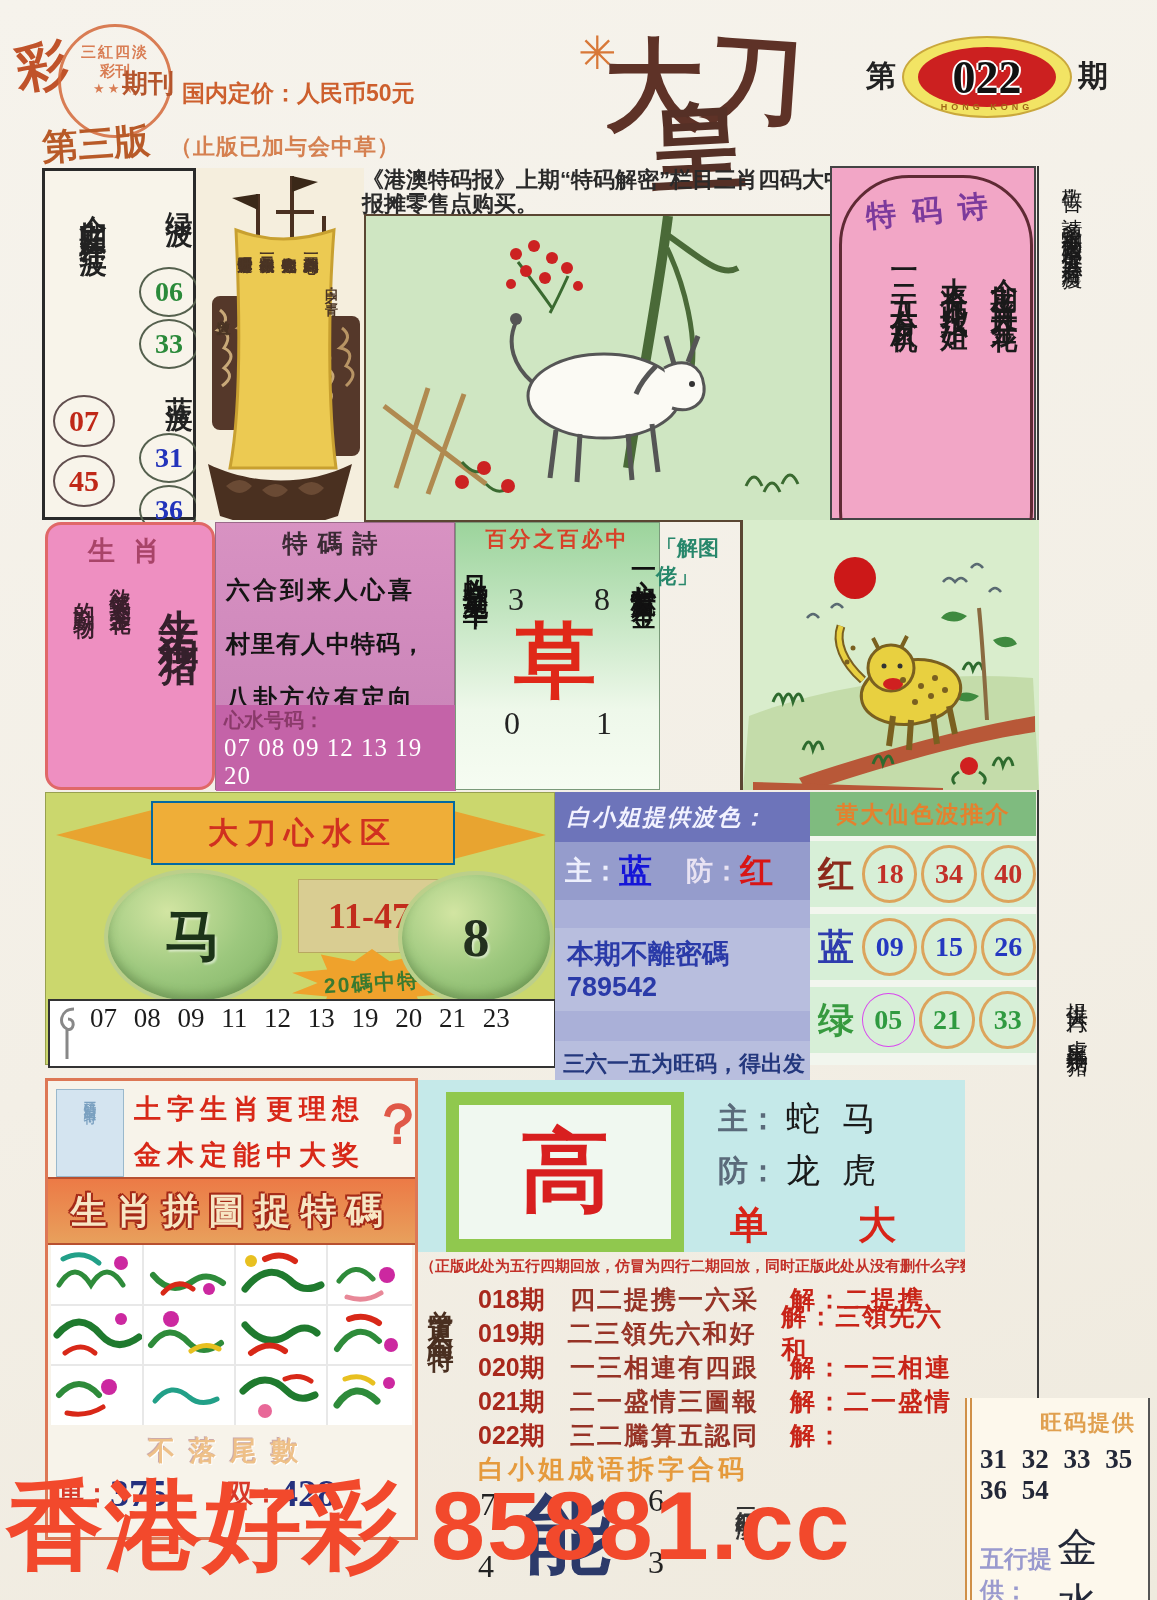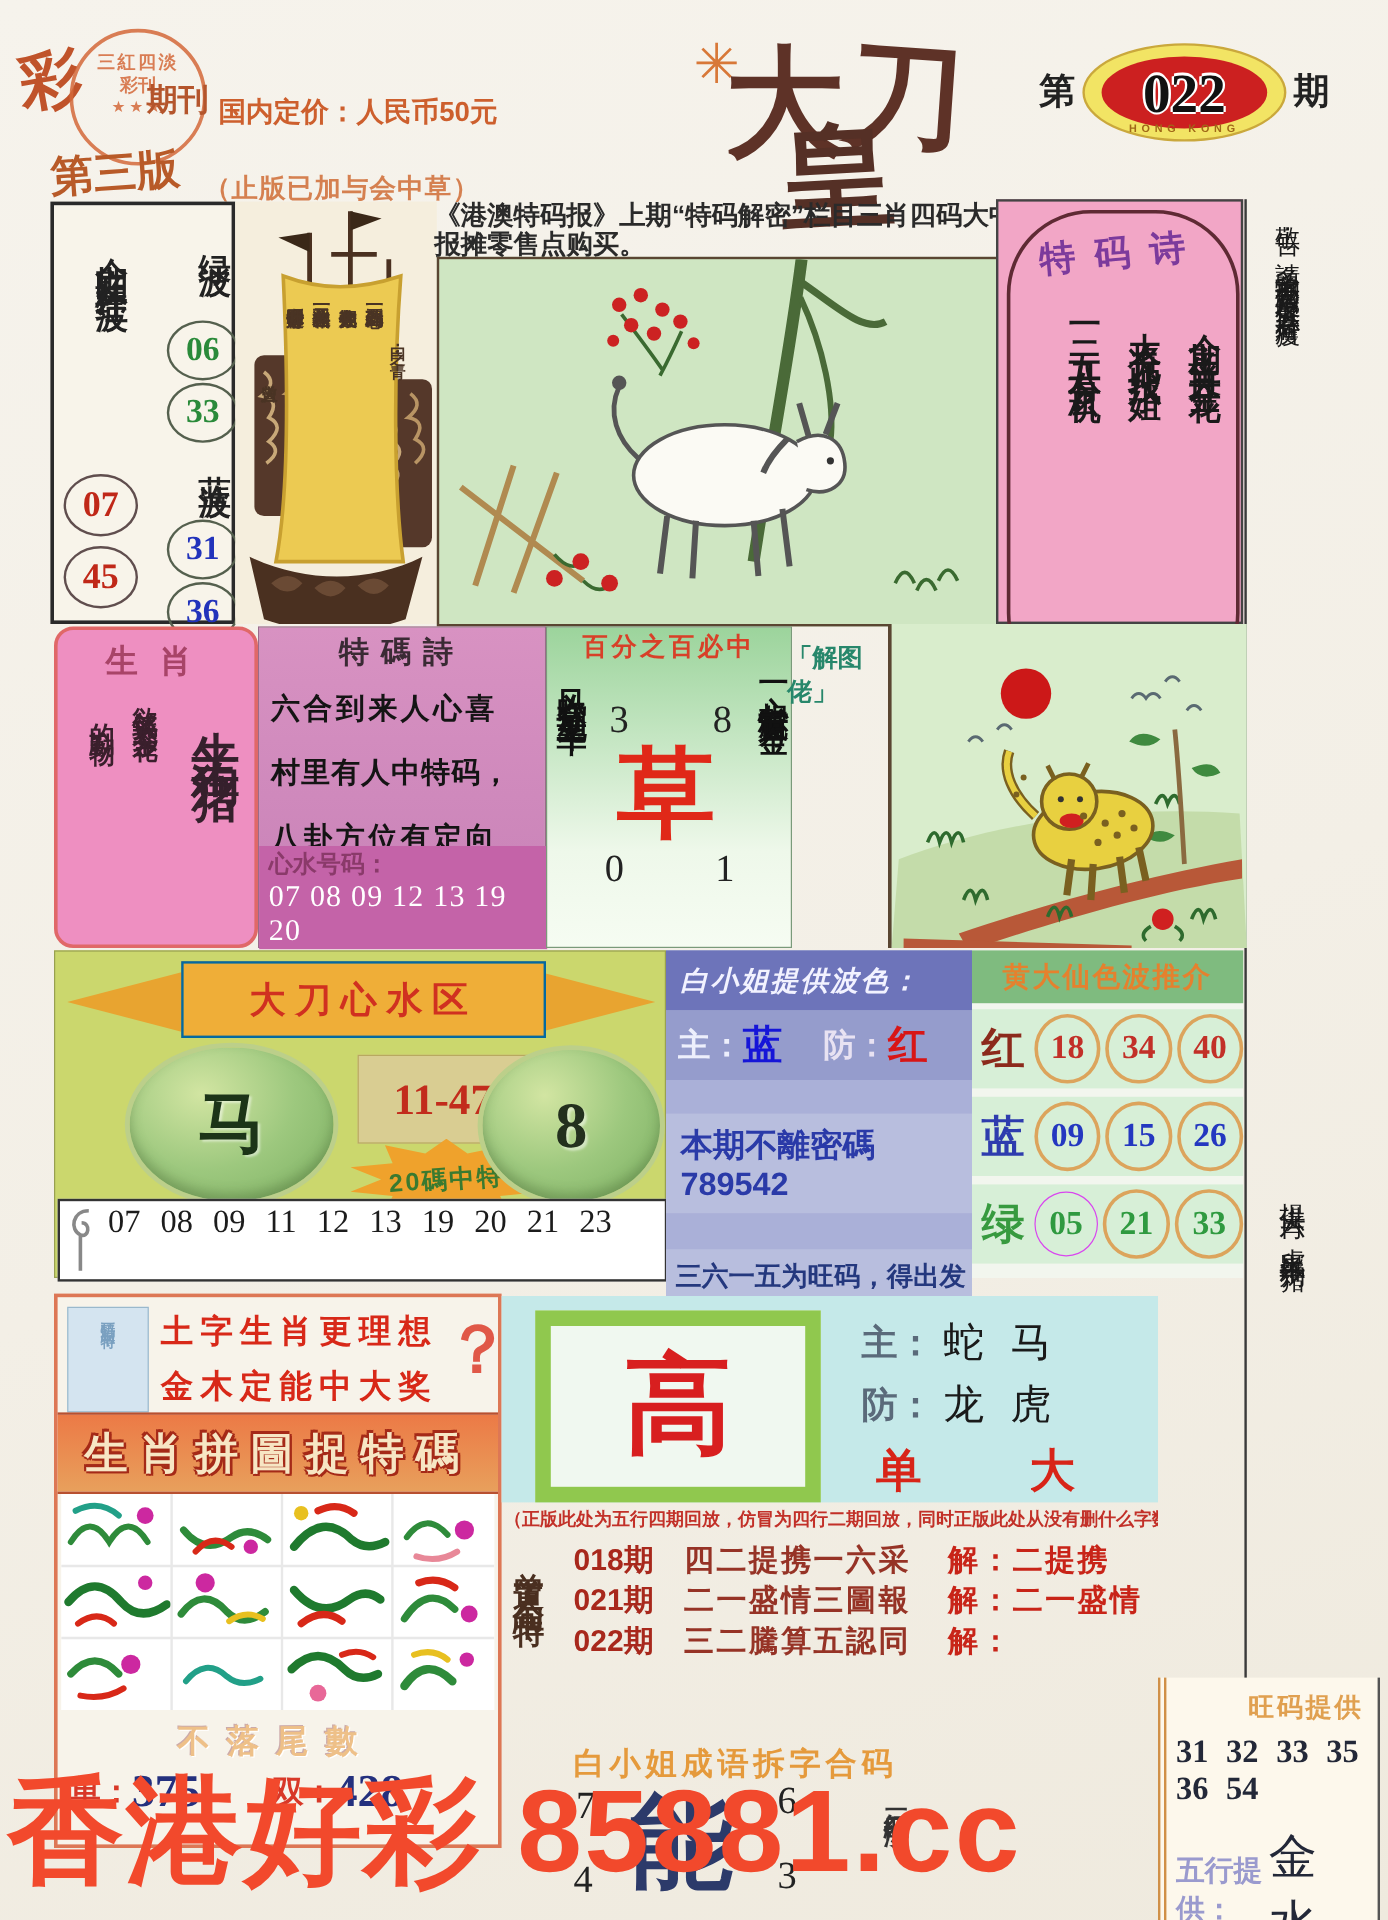--- a/index.html
+++ b/index.html
@@ -24,21 +24,21 @@
   <div class="abs" style="left:0;top:0;width:1157px;height:162px;">
     <div class="abs" style="left:16px;top:32px;font-size:52px;font-weight:bold;color:#c0532a;transform:rotate(-10deg);font-family:'Liberation Serif','DejaVu Serif',serif;">彩</div>
     <div class="abs" style="left:58px;top:24px;width:108px;height:108px;border:3px solid #d4693a;border-radius:50%;color:#d4693a;text-align:center;opacity:.85;">
       <div style="margin-top:16px;font-size:15px;font-weight:bold;letter-spacing:2px;">三紅四淡</div>
       <div style="font-size:15px;font-weight:bold;">彩刊</div>
       <div style="font-size:13px;letter-spacing:3px;">★★★</div>
     </div>
     <div class="abs" style="left:122px;top:66px;font-size:26px;font-weight:bold;color:#b4552c;font-family:'Liberation Serif','DejaVu Serif',serif;">期刊</div>
     <div class="abs" style="left:182px;top:78px;font-size:23px;font-weight:bold;color:#cd5f2d;">国内定价：人民币50元</div>
     <div class="abs" style="left:42px;top:120px;font-size:36px;font-weight:bold;color:#b85a28;transform:rotate(-4deg);font-family:'Liberation Serif','DejaVu Serif',serif;">第三版</div>
-    <div class="abs" style="left:170px;top:142px;font-size:22px;font-weight:bold;color:#d58050;letter-spacing:1px;">（止版已加与会中草）</div>
+    <div class="abs" style="left:170px;top:132px;font-size:22px;font-weight:bold;color:#d58050;letter-spacing:1px;">（止版已加与会中草）</div>
     <div class="abs" style="left:578px;top:26px;font-size:46px;color:#d87838;">✳</div>
     <div class="abs" style="left:604px;top:20px;font-size:100px;font-weight:bold;color:#5e3227;font-family:'Liberation Serif','DejaVu Serif',serif;">大</div>
     <div class="abs" style="left:704px;top:14px;font-size:100px;font-weight:bold;color:#5e3227;font-family:'Liberation Serif','DejaVu Serif',serif;transform:rotate(4deg);">刀</div>
     <div class="abs" style="left:650px;top:84px;font-size:96px;font-weight:bold;color:#553026;font-family:'Liberation Serif','DejaVu Serif',serif;transform:rotate(-3deg);">皇</div>
     <div class="abs" style="left:866px;top:56px;font-size:30px;font-weight:bold;color:#222;font-family:'Liberation Serif','DejaVu Serif',serif;">第</div>
     <div class="abs" style="left:902px;top:36px;width:166px;height:78px;background:#f2e464;border:2px solid #caa83c;border-radius:50%;">
       <div class="abs" style="left:14px;top:9px;width:138px;height:60px;background:#cc2020;border-radius:50%;display:flex;align-items:center;justify-content:center;">
         <span style="font-size:46px;font-weight:bold;color:#111;font-family:'Liberation Serif','DejaVu Serif',serif;text-shadow:-2px 0 #fff,2px 0 #fff,0 -2px #fff,0 2px #fff;">022</span>
       </div>
       <div class="abs" style="left:0;top:64px;width:166px;text-align:center;font-size:9px;letter-spacing:4px;color:#a06818;font-weight:bold;">HONG KONG</div>
@@ -379,20 +379,30 @@
 
   <div class="abs v" style="left:424px;top:1290px;height:250px;font-size:26px;font-weight:bold;color:#4a2f20;letter-spacing:6px;">曾道人一句中特</div>
 
   <div class="abs" style="left:478px;top:1282px;width:487px;">
     <div class="hrow" style="height:34px;">
       <span style="width:92px;font-size:25px;font-weight:bold;color:#a8281c;">018期</span>
       <span style="width:220px;font-size:25px;font-weight:bold;color:#963326;letter-spacing:2px;">四二提携一六采</span>
       <span style="font-size:25px;font-weight:bold;color:#c82418;letter-spacing:2px;">解：二提携</span>
     </div>
     <div class="hrow" style="height:34px;">
+      <span style="width:92px;font-size:25px;font-weight:bold;color:#a8281c;">019期</span>
+      <span style="width:220px;font-size:25px;font-weight:bold;color:#963326;letter-spacing:2px;">二三領先六和好</span>
+      <span style="font-size:25px;font-weight:bold;color:#c82418;letter-spacing:2px;">解：三領先六和</span>
+    </div>
+    <div class="hrow" style="height:34px;">
+      <span style="width:92px;font-size:25px;font-weight:bold;color:#a8281c;">020期</span>
+      <span style="width:220px;font-size:25px;font-weight:bold;color:#963326;letter-spacing:2px;">一三相連有四跟</span>
+      <span style="font-size:25px;font-weight:bold;color:#c82418;letter-spacing:2px;">解：一三相連</span>
+    </div>
+    <div class="hrow" style="height:34px;">
       <span style="width:92px;font-size:25px;font-weight:bold;color:#a8281c;">021期</span>
       <span style="width:220px;font-size:25px;font-weight:bold;color:#963326;letter-spacing:2px;">二一盛情三圖報</span>
       <span style="font-size:25px;font-weight:bold;color:#c82418;letter-spacing:2px;">解：二一盛情</span>
     </div>
     <div class="hrow" style="height:34px;">
       <span style="width:92px;font-size:25px;font-weight:bold;color:#a8281c;">022期</span>
       <span style="width:220px;font-size:25px;font-weight:bold;color:#963326;letter-spacing:2px;">三二騰算五認同</span>
       <span style="font-size:25px;font-weight:bold;color:#c82418;letter-spacing:2px;">解：</span>
     </div>
   </div>

